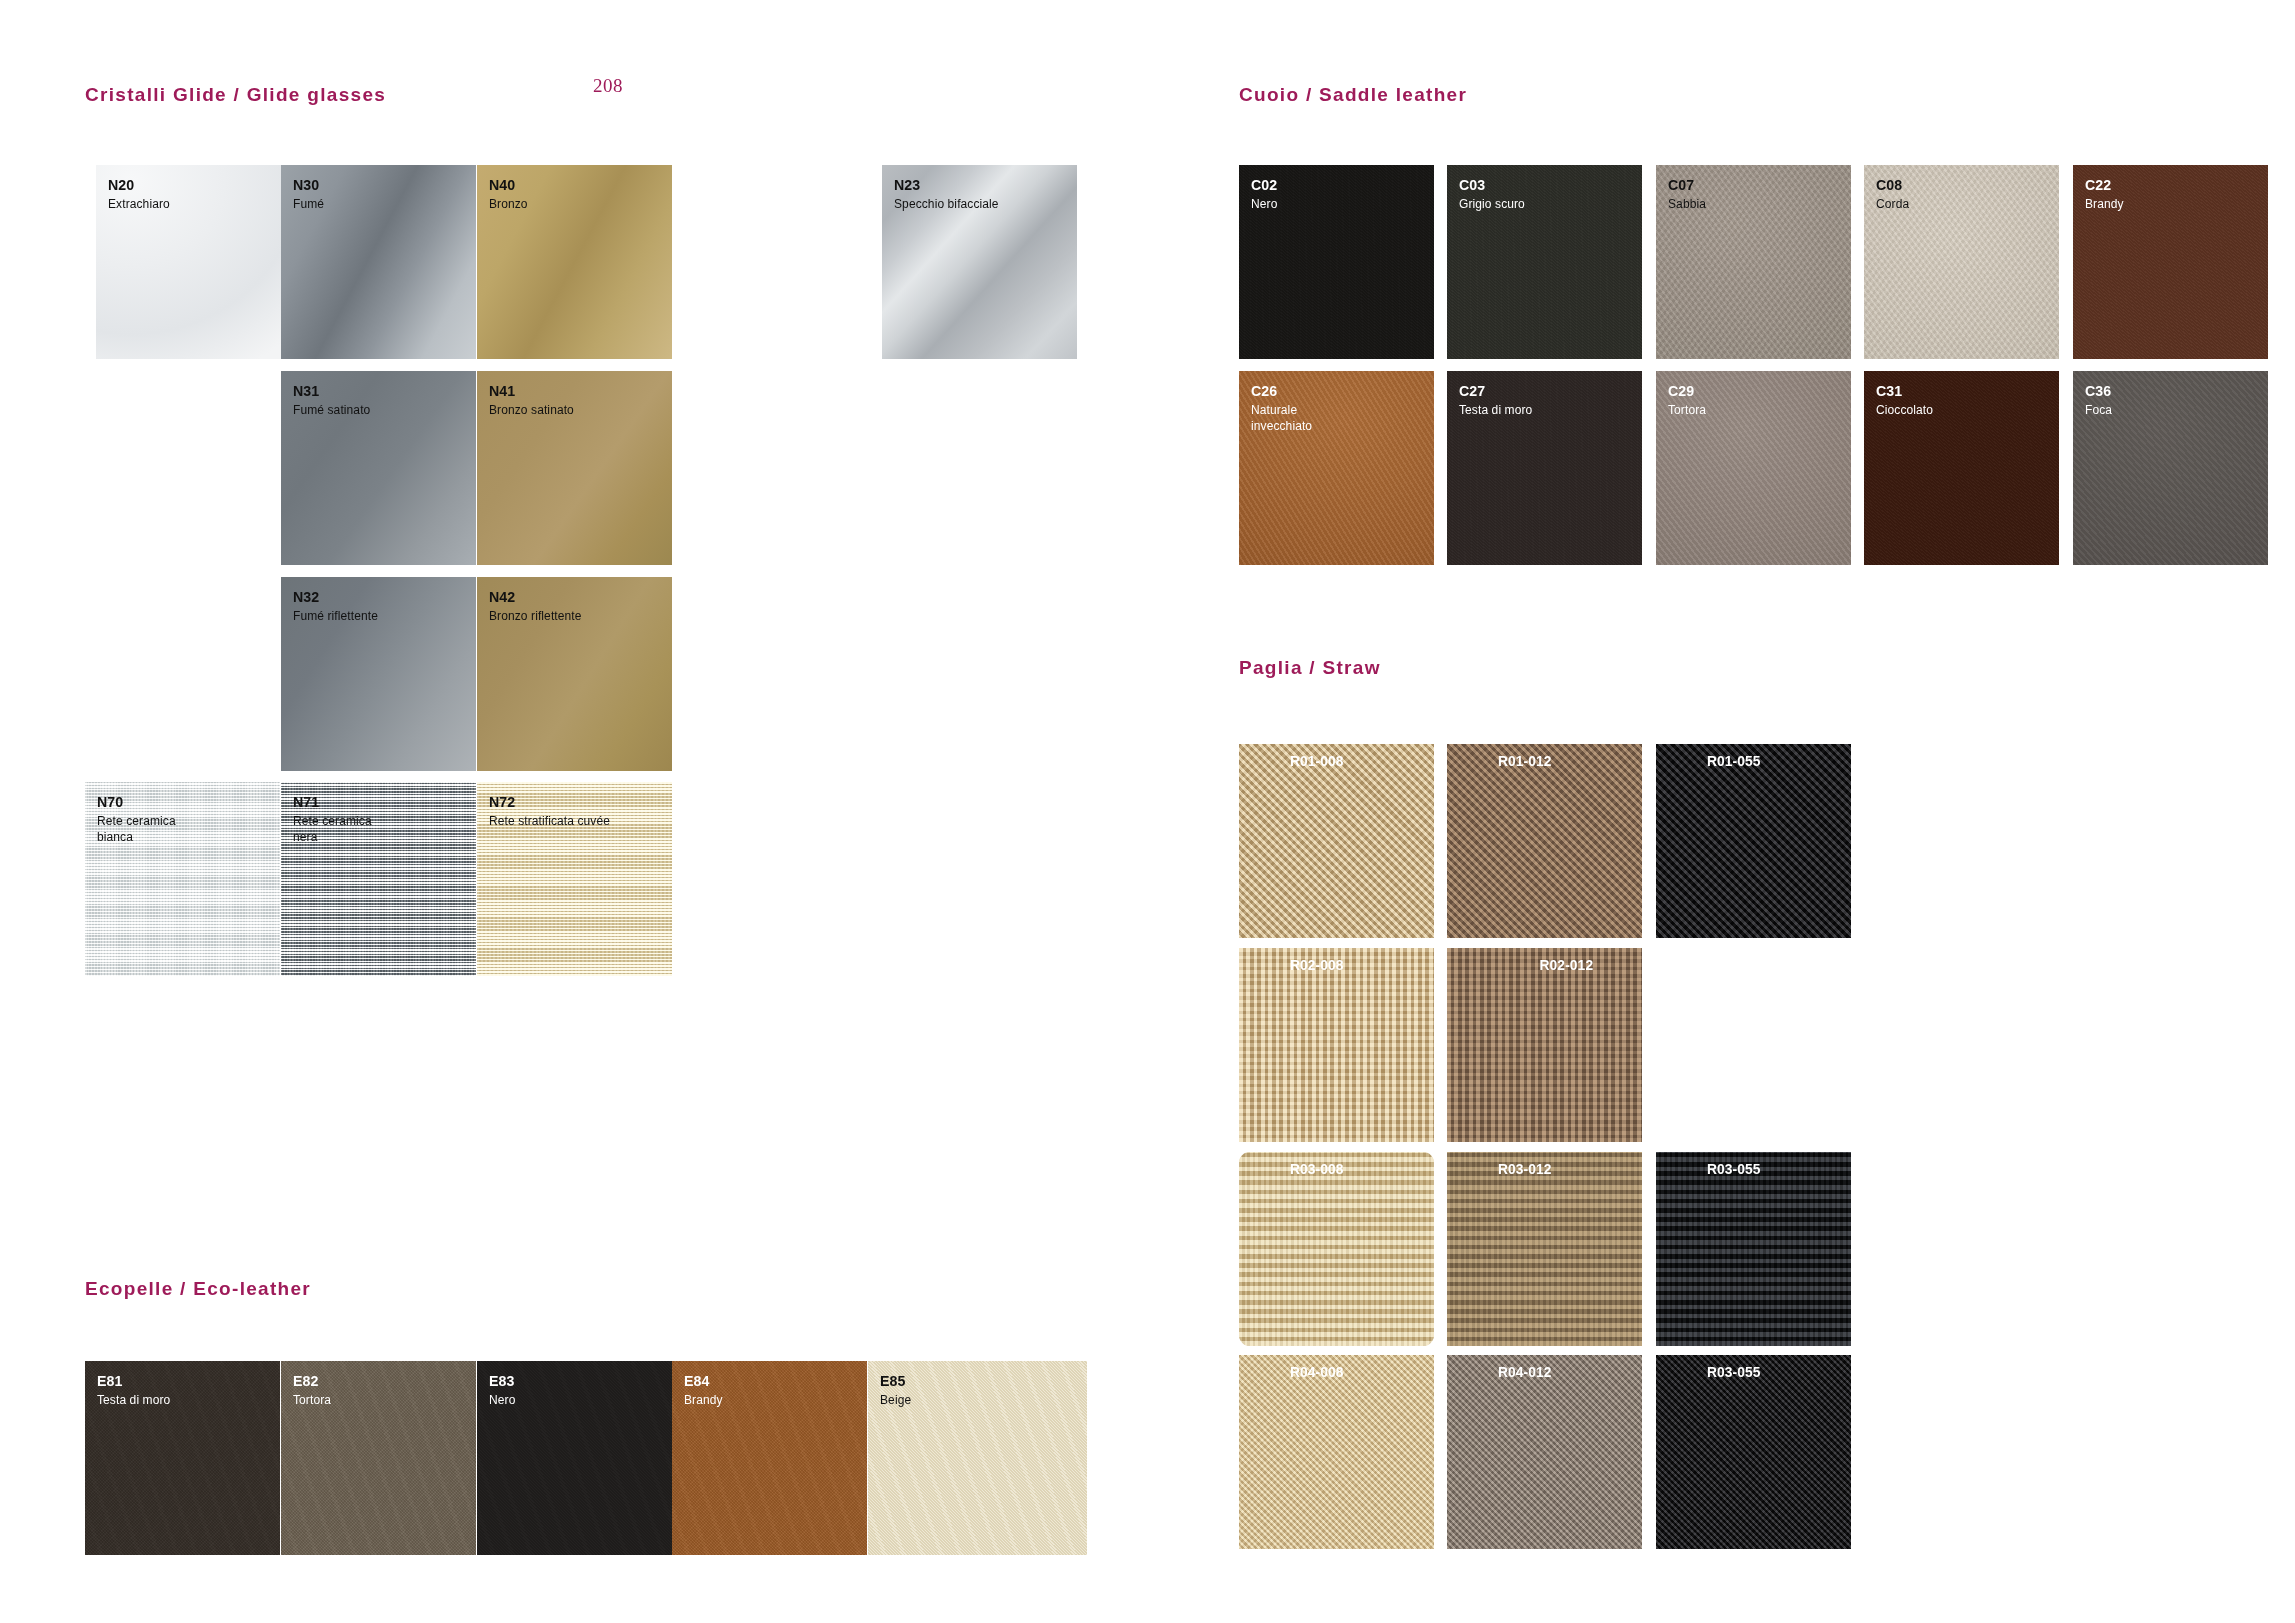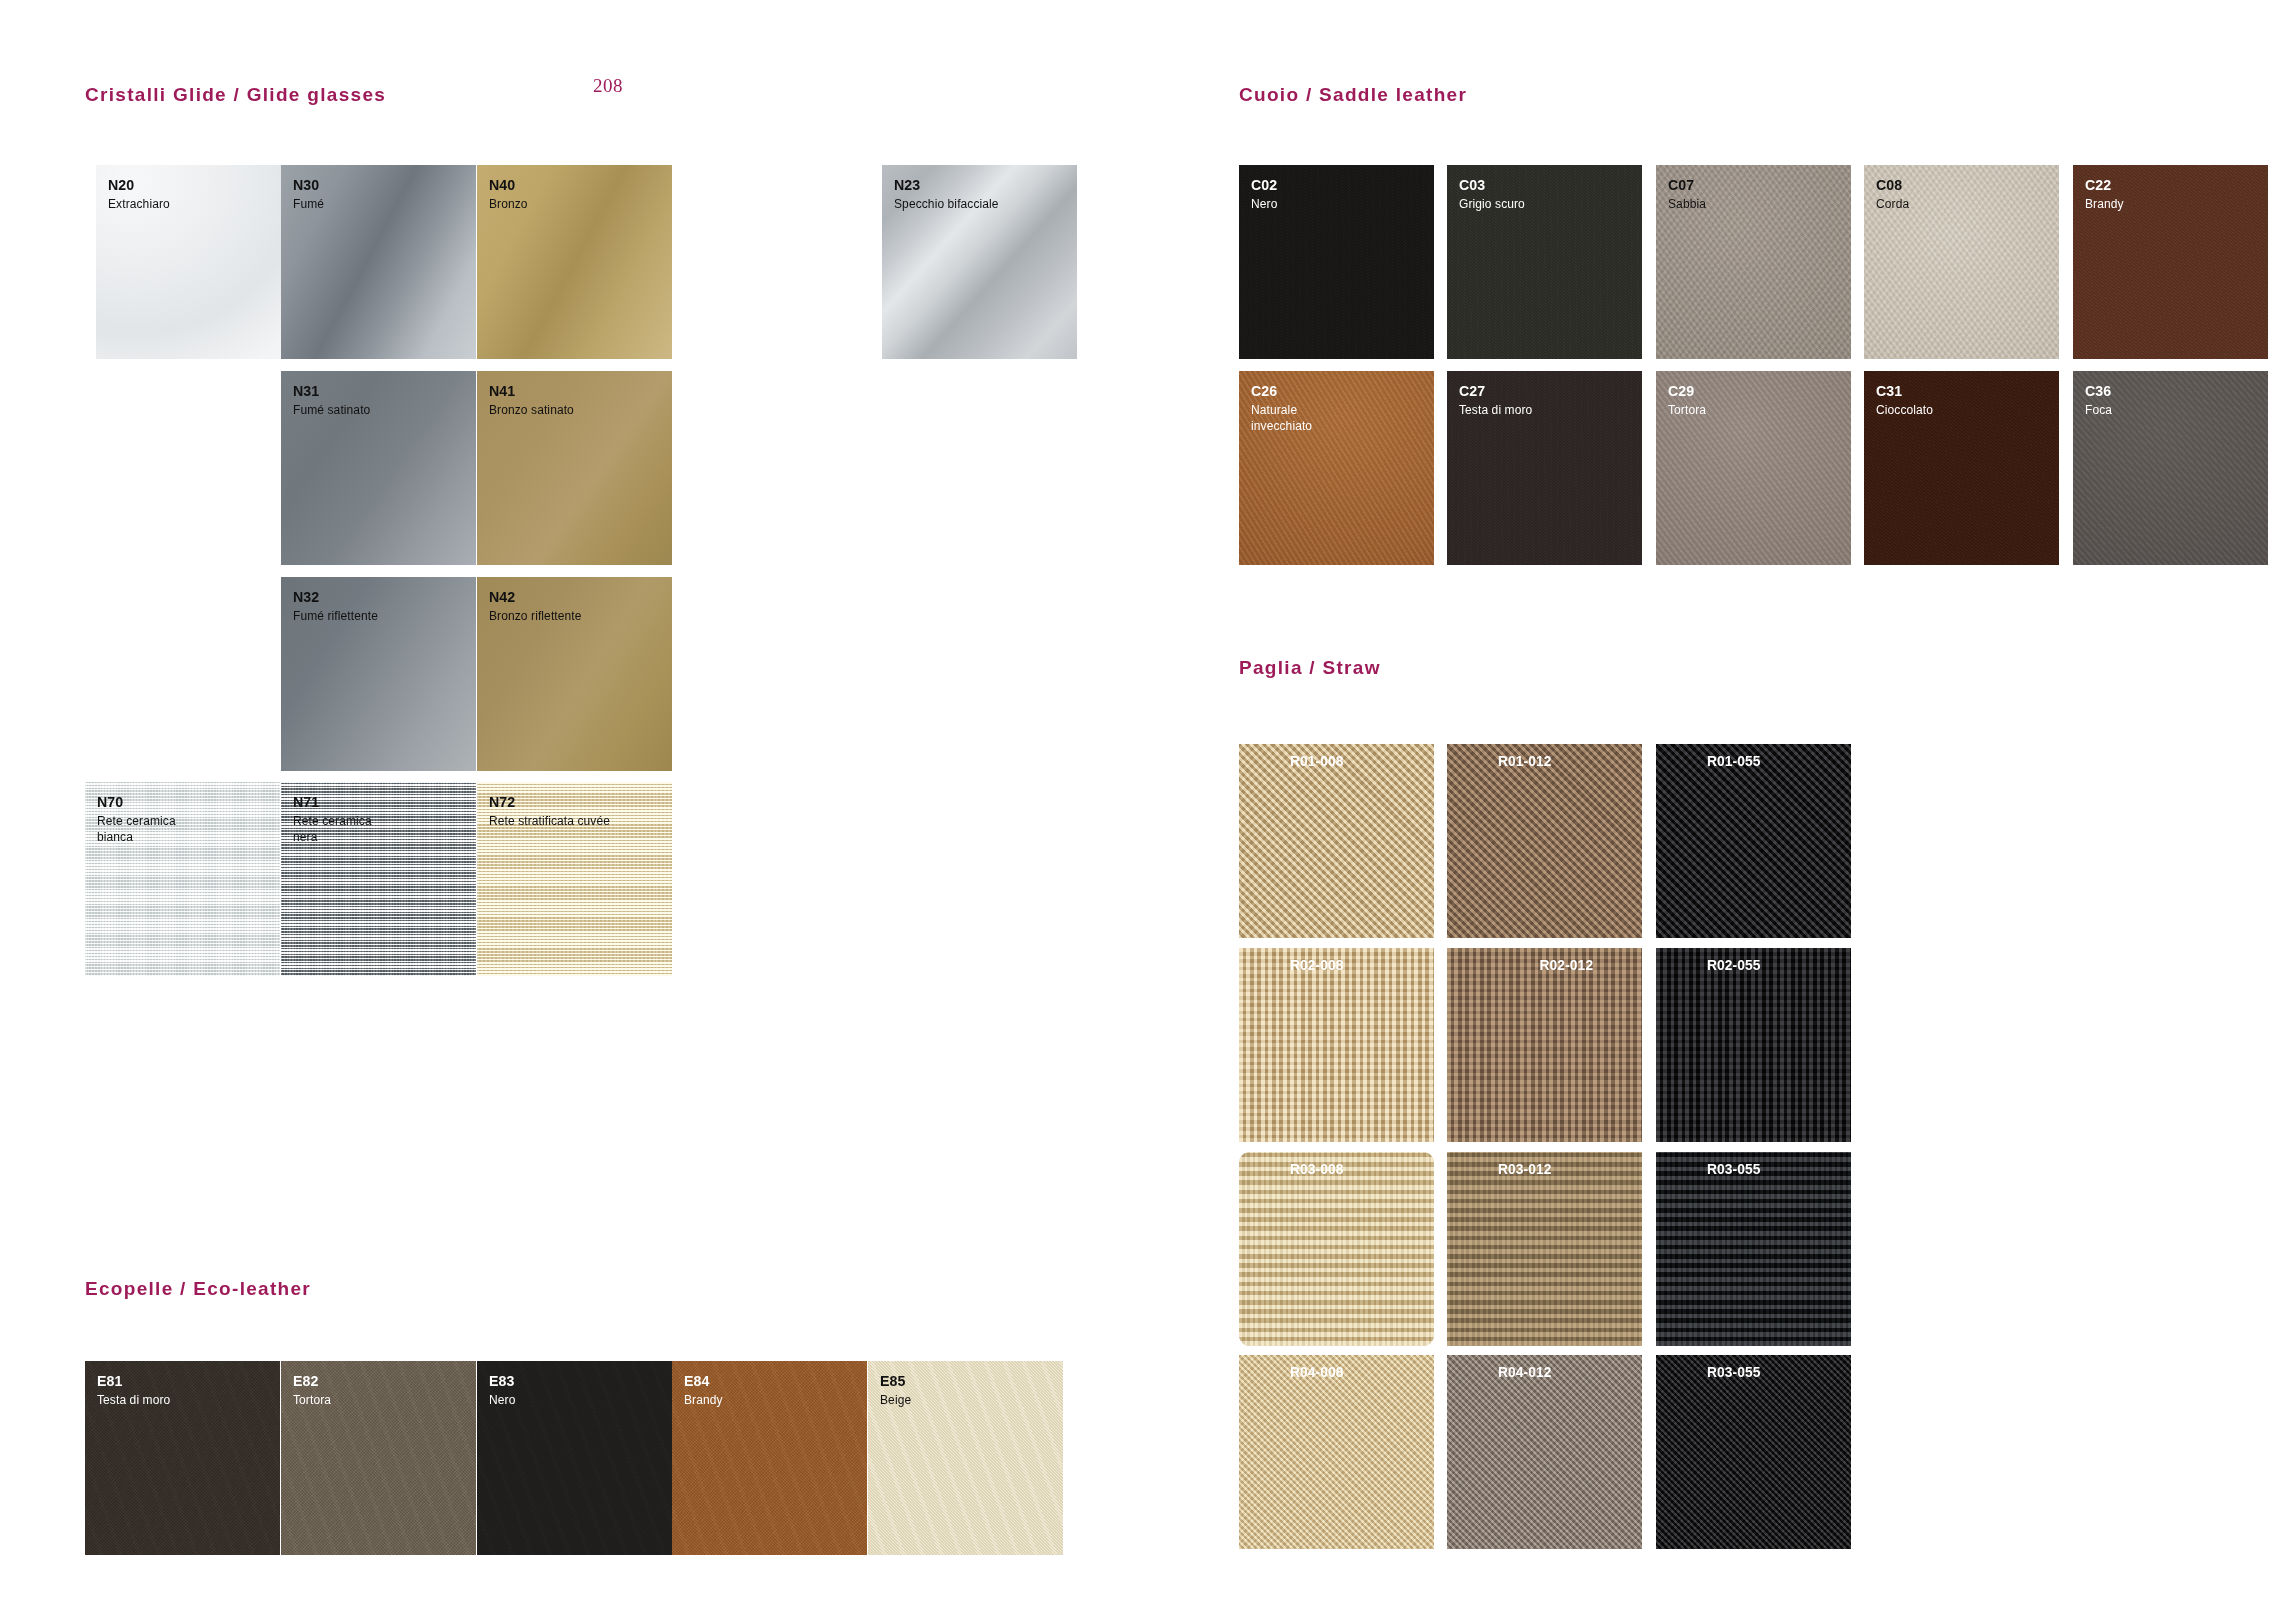--- a/index.html
+++ b/index.html
@@ -240,21 +240,21 @@
     <div class="tex" style="background:#9a5a26;"></div>
     <div class="tex" style="background-image:
            repeating-linear-gradient(44deg, rgba(255,255,255,.05) 0 0.9px, rgba(0,0,0,.05) 0.9px 2.2px),
            repeating-linear-gradient(134deg, rgba(255,255,255,.035) 0 0.9px, rgba(0,0,0,.04) 0.9px 2.4px);"></div>
     <div class="labels">
       <span class="code">E84</span>
       <span class="name">Brandy</span>
     </div>
   </div>
 
-  <div class="swatch dark-label" style="left:868px; top:1361px; width:195px; height:194px;">
+  <div class="swatch dark-label" style="left:868px; top:1361px; width:195px; height:194px;padding-left:24px;">
     <div class="tex" style="background:#e6dcbd;"></div>
     <div class="tex" style="background-image:
            repeating-linear-gradient(44deg, rgba(255,255,255,.35) 0 0.9px, rgba(0,0,0,.035) 0.9px 2.2px);"></div>
     <div class="labels">
       <span class="code">E85</span>
       <span class="name">Beige</span>
     </div>
   </div>
 
   <div class="swatch light-label" style="left:1239px; top:165px; width:195px; height:194px;">
@@ -397,29 +397,20 @@
   <div class="swatch straw light-label" style="left:1447px; top:948px; width:195px; height:194px;text-align:center;">
     <div class="tex" style="background-color:#8e7259;
                 background-image:
                   repeating-linear-gradient(90deg, rgba(208,176,142,.48) 0 3.7px, rgba(80,60,44,.42) 3.7px 7.3px),
                   repeating-linear-gradient(0deg, rgba(214,184,150,.34) 0 3.7px, rgba(72,54,40,.36) 3.7px 7.3px);"></div>
     <div class="labels">
       <span class="code">R02-012</span>
     </div>
   </div>
 
-  <div class="swatch straw light-label" style="left:1656px; top:948px; width:195px; height:194px;">
-    <div class="tex" style="background-color:#151517;
-                background-image:
-                  repeating-linear-gradient(90deg, rgba(118,118,124,.30) 0 3.7px, rgba(0,0,0,.55) 3.7px 7.3px),
-                  repeating-linear-gradient(0deg, rgba(110,110,116,.22) 0 3.7px, rgba(0,0,0,.45) 3.7px 7.3px);"></div>
-    <div class="labels">
-      <span class="code">R02-055</span>
-    </div>
-  </div>
 
   <div class="swatch straw light-label" style="left:1239px; top:1152px; width:195px; height:194px;border-radius:11px;">
     <div class="tex" style="background-color:#d8c08c;
                 background-image:
                   repeating-linear-gradient(0deg, rgba(255,250,228,.50) 0 4.6px, rgba(155,128,82,.38) 4.6px 9.2px),
                   repeating-linear-gradient(90deg, rgba(255,248,222,.38) 0 2.8px, rgba(146,120,76,.30) 2.8px 5.5px);"></div>
     <div class="labels">
       <span class="code">R03-008</span>
     </div>
   </div>

